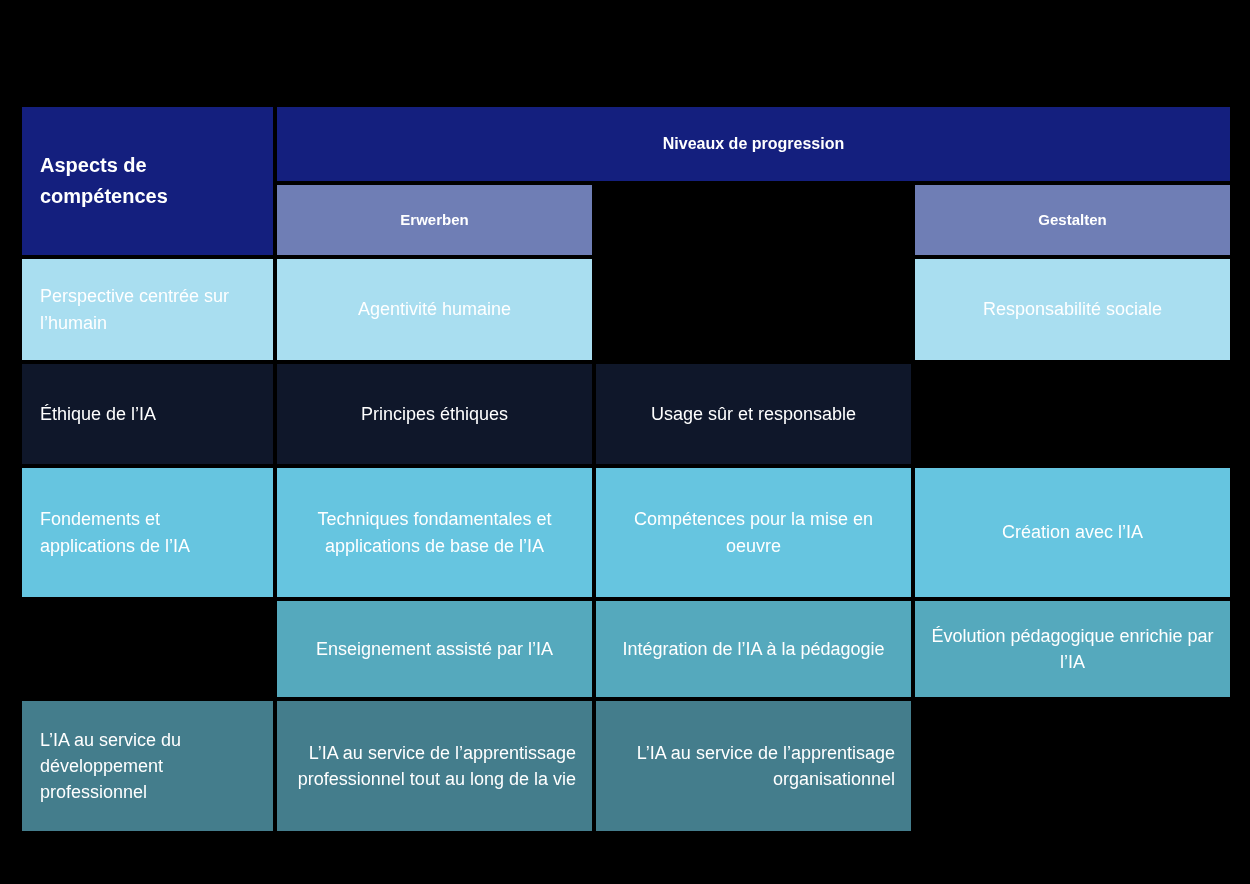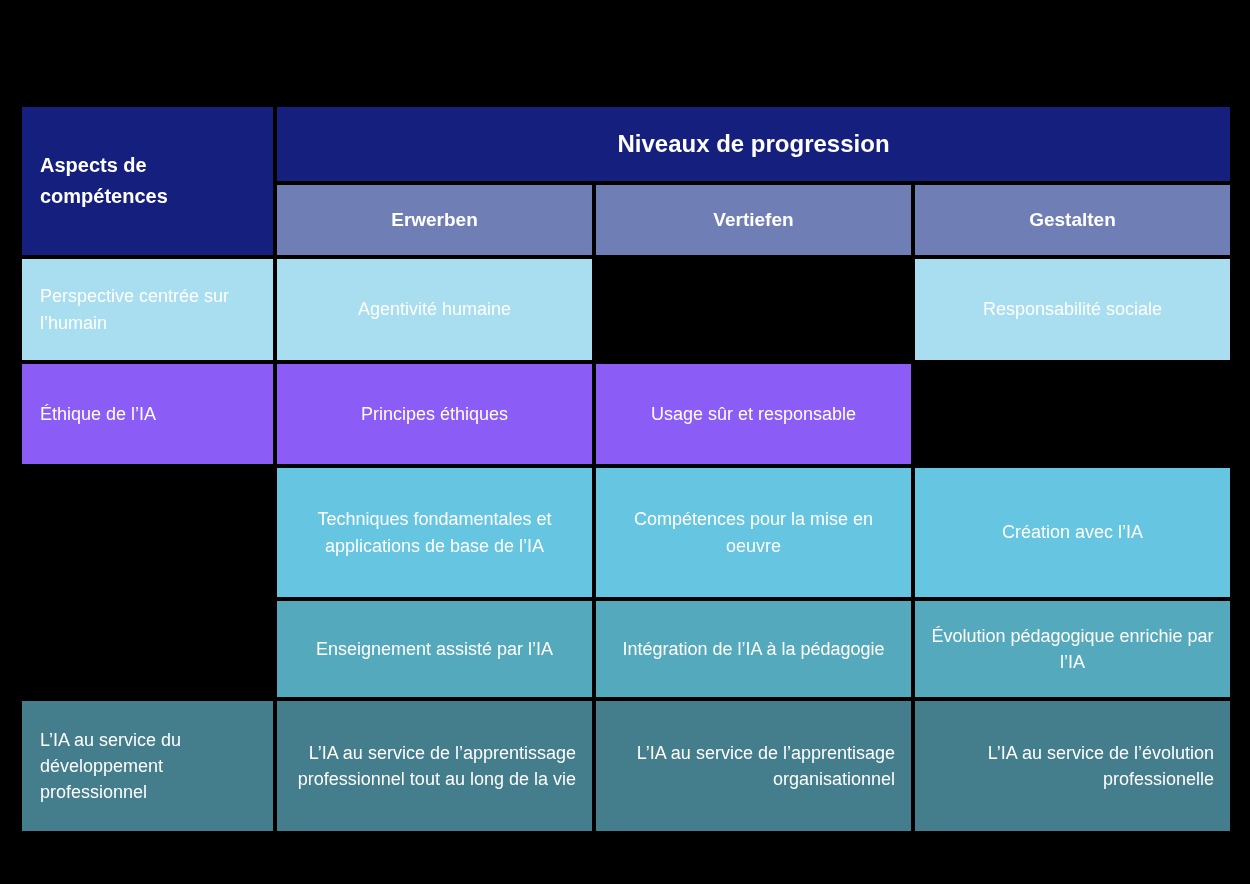--- a/index.html
+++ b/index.html
@@ -50,63 +50,60 @@
     background: #141f7e;
     font-weight: bold;
     font-size: 20px;
     line-height: 1.55;
   }
   .tophead {
     grid-column: 2 / 5;
     grid-row: 1;
     background: #141f7e;
     font-weight: bold;
-    font-size: 24px;
+    font-size: 16px;
     justify-content: center;
   }
   .subhead {
     grid-row: 2;
     background: #6f7eb5;
     font-weight: bold;
-    font-size: 19px;
+    font-size: 15px;
   }
   .c2 { grid-column: 2; }
   .c3 { grid-column: 3; }
   .c4 { grid-column: 4; }
   .c1 { grid-column: 1; }
   .r3 { grid-row: 3; text-align: right; }
   .r4 { grid-row: 4; }
   .r5 { grid-row: 5; }
   .r6 { grid-row: 6; }
   .r7 { grid-row: 7; text-align: right; }
   .row-bg-0 { background: #a9def0; }
-  .row-bg-1 { background: #8b5cf6; }
+  .row-bg-1 { background: #0f172a; }
   .row-bg-2 { background: #66c5e0; }
   .row-bg-3 { background: #55a9bd; }
   .row-bg-4 { background: #447d8c; }
 </style>
 </head>
 <body>
 
 <div class="canvas">
   <div class="table">
 
     <div class="cell left corner">
       <span>Aspects de compétences</span>
     </div>
 
     <div class="cell tophead">
       <span>Niveaux de progression</span>
     </div>
 
     <div class="cell subhead c2">
       <span>Erwerben</span>
-    </div>
-    <div class="cell subhead c3">
-      <span>Vertiefen</span>
     </div>
     <div class="cell subhead c4">
       <span>Gestalten</span>
     </div>
 
     <div class="cell left c1 r3 row-bg-0">
       <span>Perspective centrée sur l’humain</span>
     </div>
     <div class="cell c2 r3 row-bg-0">
       <span>Agentivité humaine</span>
@@ -118,20 +115,23 @@
     <div class="cell left c1 r4 row-bg-1">
       <span>Éthique de l’IA</span>
     </div>
     <div class="cell c2 r4 row-bg-1">
       <span>Principes éthiques</span>
     </div>
     <div class="cell c3 r4 row-bg-1">
       <span>Usage sûr et responsable</span>
     </div>
 
+    <div class="cell left c1 r5 row-bg-2">
+      <span>Fondements et applications de l’IA</span>
+    </div>
     <div class="cell c2 r5 row-bg-2">
       <span>Techniques fondamentales et applications de base de l’IA</span>
     </div>
     <div class="cell c3 r5 row-bg-2">
       <span>Compétences pour la mise en oeuvre</span>
     </div>
     <div class="cell c4 r5 row-bg-2">
       <span>Création avec l’IA</span>
     </div>
 
@@ -147,18 +147,15 @@
 
     <div class="cell left c1 r7 row-bg-4">
       <span>L’IA au service du développement professionnel</span>
     </div>
     <div class="cell c2 r7 row-bg-4">
       <span>L’IA au service de l’apprentissage professionnel tout au long de la vie</span>
     </div>
     <div class="cell c3 r7 row-bg-4">
       <span>L’IA au service de l’apprentisage organisationnel</span>
     </div>
-    <div class="cell c4 r7 row-bg-4">
-      <span>L’IA au service de l’évolution professionelle</span>
-    </div>
 
   </div>
 </div>
 
 </body></html>

